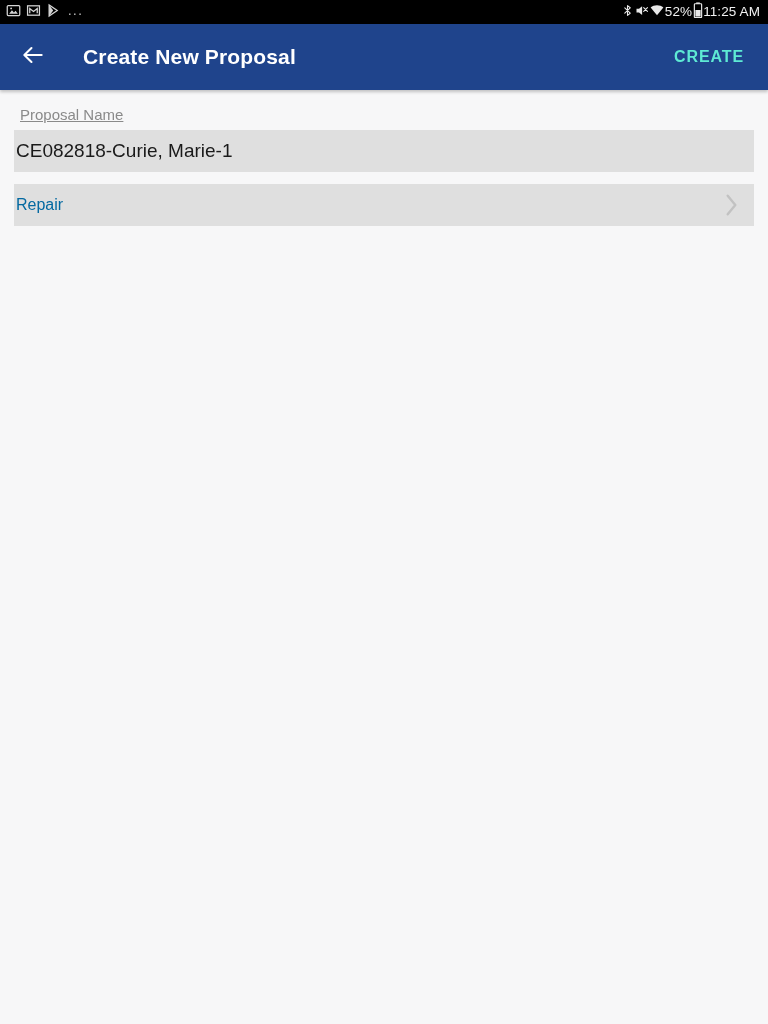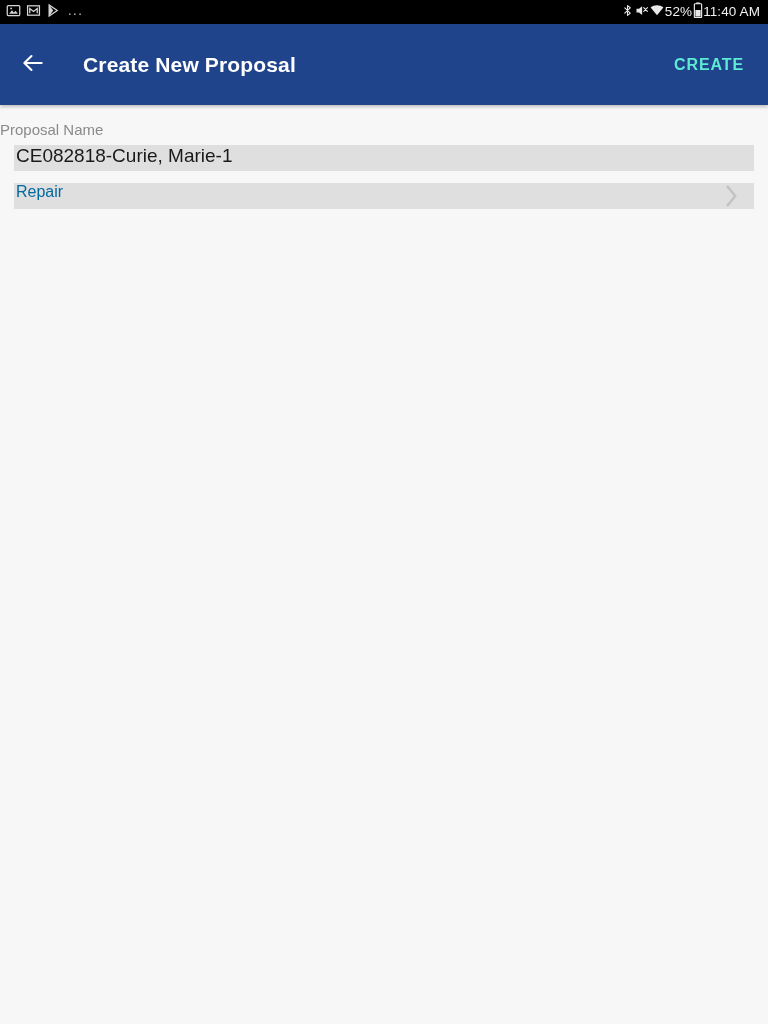--- a/index.html
+++ b/index.html
@@ -52,21 +52,21 @@
   .status-text {
     font-size: 13.5px;
     line-height: 24px;
     color: #f0f0f0;
     letter-spacing: 0.1px;
   }
   .battery-pct { margin-right: 1px; }
 
   
   .app-bar {
-    height: 81px;
+    height: 66px;
     background: #1f448c;
     display: flex;
     align-items: center;
     padding: 0 18px 0 20px;
     flex: 0 0 auto;
     box-shadow: 0 2px 3px rgba(0,0,0,0.22);
     position: relative;
     z-index: 5;
   }
   .back-btn {
@@ -101,29 +101,31 @@
     flex: 1 1 auto;
     background: #f7f7f8;
     padding-top: 16px;
   }
 
   .field-group { margin-bottom: 12px; }
 
   .field-label {
     color: #8a8a8a;
     font-size: 15px;
-    padding: 0 0 6px 0;
+    padding: 0 0 6px 20px;
     line-height: 18px;
+    text-decoration: underline;
   }
 
   .field-box {
     margin: 0 14px;
     background: #dfdfdf;
-    height: 26px;
-    display: flex;
+    height: 42px;
+    display: flex;
+    align-items: center;
     padding: 0 12px 0 2px;
   }
 
   .field-value {
     font-size: 19px;
     color: #1a1a1a;
     flex: 1 1 auto;
     white-space: nowrap;
     overflow: hidden;
   }
@@ -187,21 +189,21 @@
         </svg>
       </span>
       <span class="status-text battery-pct">52%</span>
       <span class="sicon">
         <svg width="10" height="16" viewBox="0 0 12 22">
           <rect x="3.5" y="0.6" width="5" height="2" fill="#e8e8e8"></rect>
           <rect x="1" y="2.4" width="10" height="19" rx="1" fill="none" stroke="#e8e8e8" stroke-width="1.6"></rect>
           <rect x="2.4" y="11" width="7.2" height="9" fill="#e8e8e8"></rect>
         </svg>
       </span>
-      <span class="status-text">11:40 AM</span>
+      <span class="status-text">11:25 AM</span>
     </div>
   </div>
 
   <div class="app-bar">
     <div class="back-btn">
       <span>
         <svg width="26" height="26" viewBox="0 0 24 24">
           <path d="M20 12H4.4M10.6 5.6L4 12l6.6 6.4" fill="none" stroke="#ffffff" stroke-width="1.9" stroke-linecap="round" stroke-linejoin="round"></path>
         </svg>
       </span>

